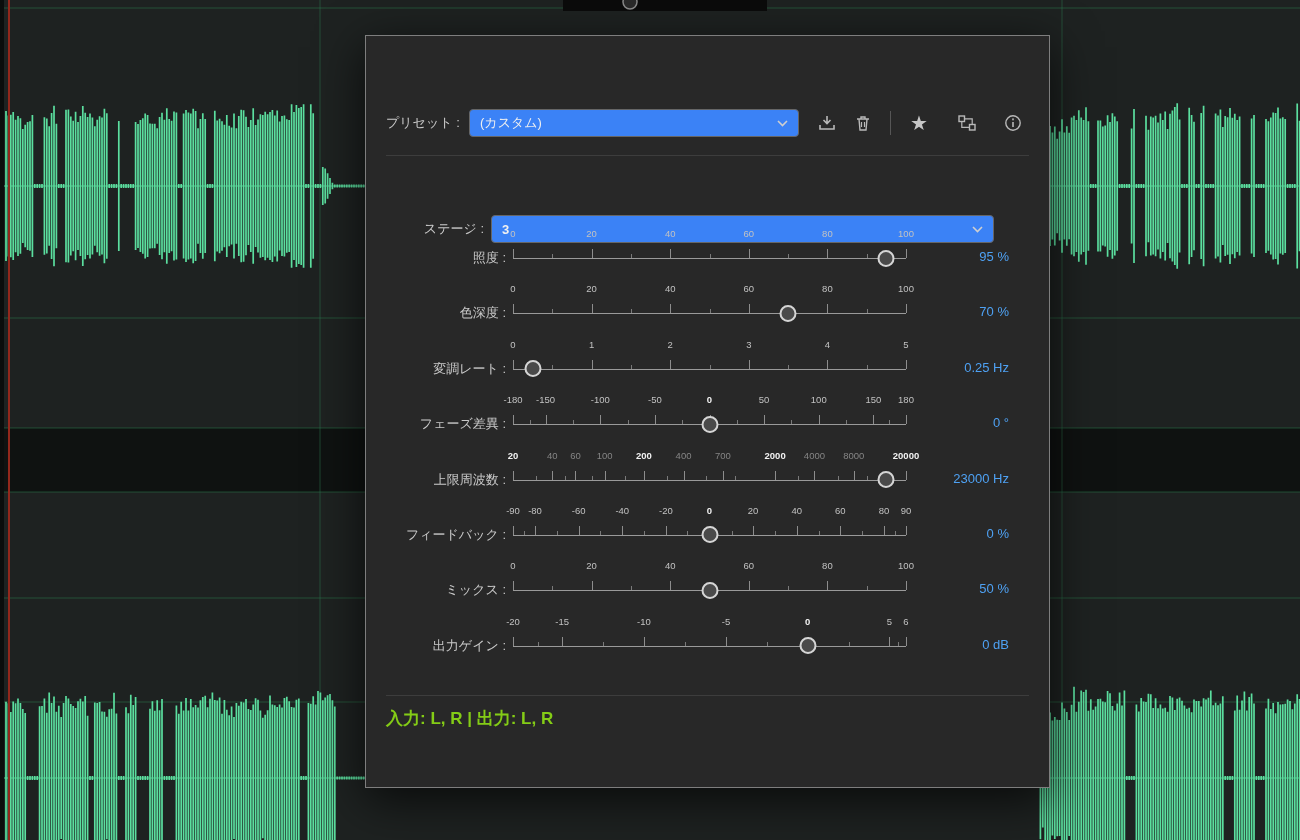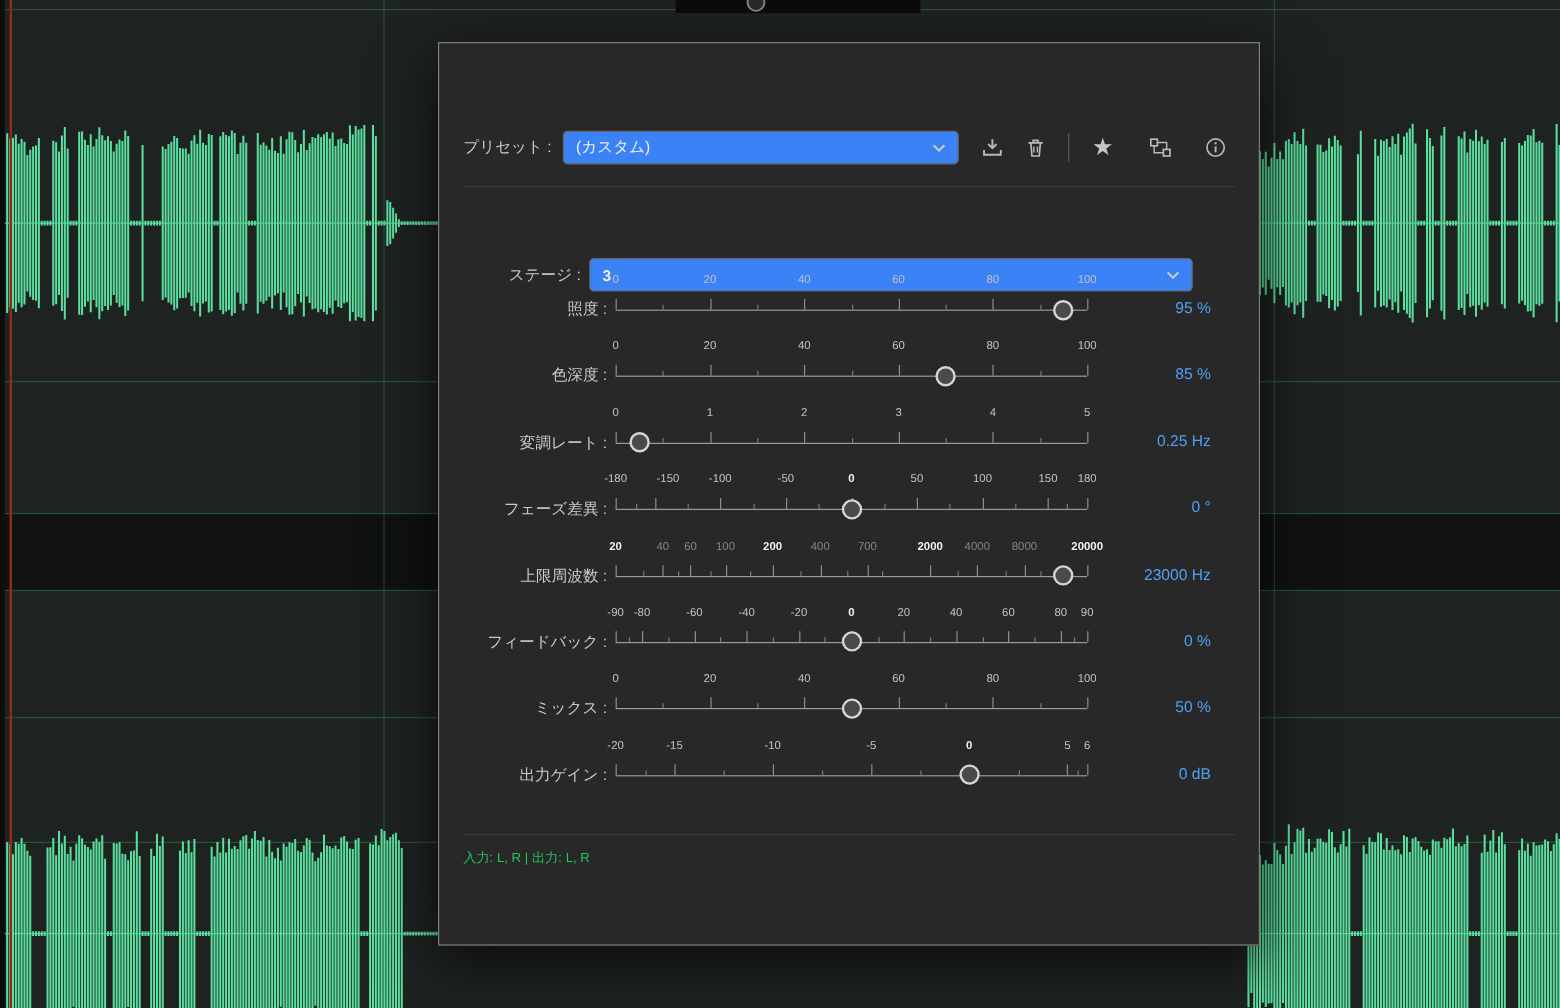--- a/index.html
+++ b/index.html
@@ -58,21 +58,21 @@
   .tick{position:absolute;width:1px;background:#8d8d8d;top:21px;height:9px;}
   .tick.minor{top:26px;height:4px;background:#7a7a7a;}
   .baseline{position:absolute;left:0;right:0;top:30px;height:1px;background:#9a9a9a;}
   .handle{position:absolute;top:21.5px;width:13px;height:13px;border-radius:50%;
           background:#4a4a4a;border:2px solid #d5d5d5;transform:translateX(-50%);
           box-sizing:content-box;cursor:pointer;}
   .s-value{position:absolute;right:20px;top:25px;width:110px;text-align:right;
            color:#4ea1f3;font-size:13px;white-space:nowrap;}
 
   
-  .io-text{position:absolute;left:20px;top:671px;font-size:11px;color:#22c55e;font-weight:normal;}
+  .io-text{position:absolute;left:20px;top:671px;font-size:17px;color:#84cc16;font-weight:bold;}
   .bottom-row{position:absolute;left:20px;right:22px;top:699px;height:32px;
               display:flex;align-items:center;}
   .power-btn{width:27px;height:26px;border-radius:4px;background:#3fa671;
              border:1px solid #63c892;display:flex;align-items:center;
              justify-content:center;box-sizing:border-box;cursor:pointer;}
   .transport{margin-left:21px;}
   .pill{height:30px;width:131px;border-radius:15px;background:transparent;
         border:1px solid #a5a5a5;color:#d8d8d8;font-size:13px;
         font-family:"Liberation Sans",sans-serif;cursor:pointer;}
   .pill.apply{margin-left:auto;}
@@ -201,21 +201,21 @@
           <span class="num" style="left: 100%;">100</span>
           <div class="tick" style="left: 100%;"></div>
           <div class="tick minor" style="left: 10%;"></div>
           <div class="tick minor" style="left: 30%;"></div>
           <div class="tick minor" style="left: 50%;"></div>
           <div class="tick minor" style="left: 70%;"></div>
           <div class="tick minor" style="left: 90%;"></div>
           <div class="baseline"></div>
           <div class="handle" style="left: 70%;"></div>
         </div>
-        <div class="s-value">85 %</div>
+        <div class="s-value">70 %</div>
       </div>
       <div class="s-row">
         <div class="s-label">変調レート :</div>
         <div class="s-scale">
           <span class="num" style="left: 0%;">0</span>
           <div class="tick" style="left: 0%;"></div>
           <span class="num" style="left: 20%;">1</span>
           <div class="tick" style="left: 20%;"></div>
           <span class="num" style="left: 40%;">2</span>
           <div class="tick" style="left: 40%;"></div>
@@ -233,21 +233,21 @@
           <div class="baseline"></div>
           <div class="handle" style="left: 5%;"></div>
         </div>
         <div class="s-value">0.25 Hz</div>
       </div>
       <div class="s-row">
         <div class="s-label">フェーズ差異 :</div>
         <div class="s-scale">
           <span class="num" style="left: 0%;">-180</span>
           <div class="tick" style="left: 0%;"></div>
-          <span class="num" style="left: 8.3%; margin-left: 11px;">-150</span>
+          <span class="num" style="left: 8.3%;">-150</span>
           <div class="tick" style="left: 8.3%;"></div>
           <span class="num" style="left: 22.2%;">-100</span>
           <div class="tick" style="left: 22.2%;"></div>
           <span class="num" style="left: 36.1%;">-50</span>
           <div class="tick" style="left: 36.1%;"></div>
           <span class="num strong" style="left: 50%;">0</span>
           <div class="tick" style="left: 50%;"></div>
           <span class="num" style="left: 63.9%;">50</span>
           <div class="tick" style="left: 63.9%;"></div>
           <span class="num" style="left: 77.8%;">100</span>

